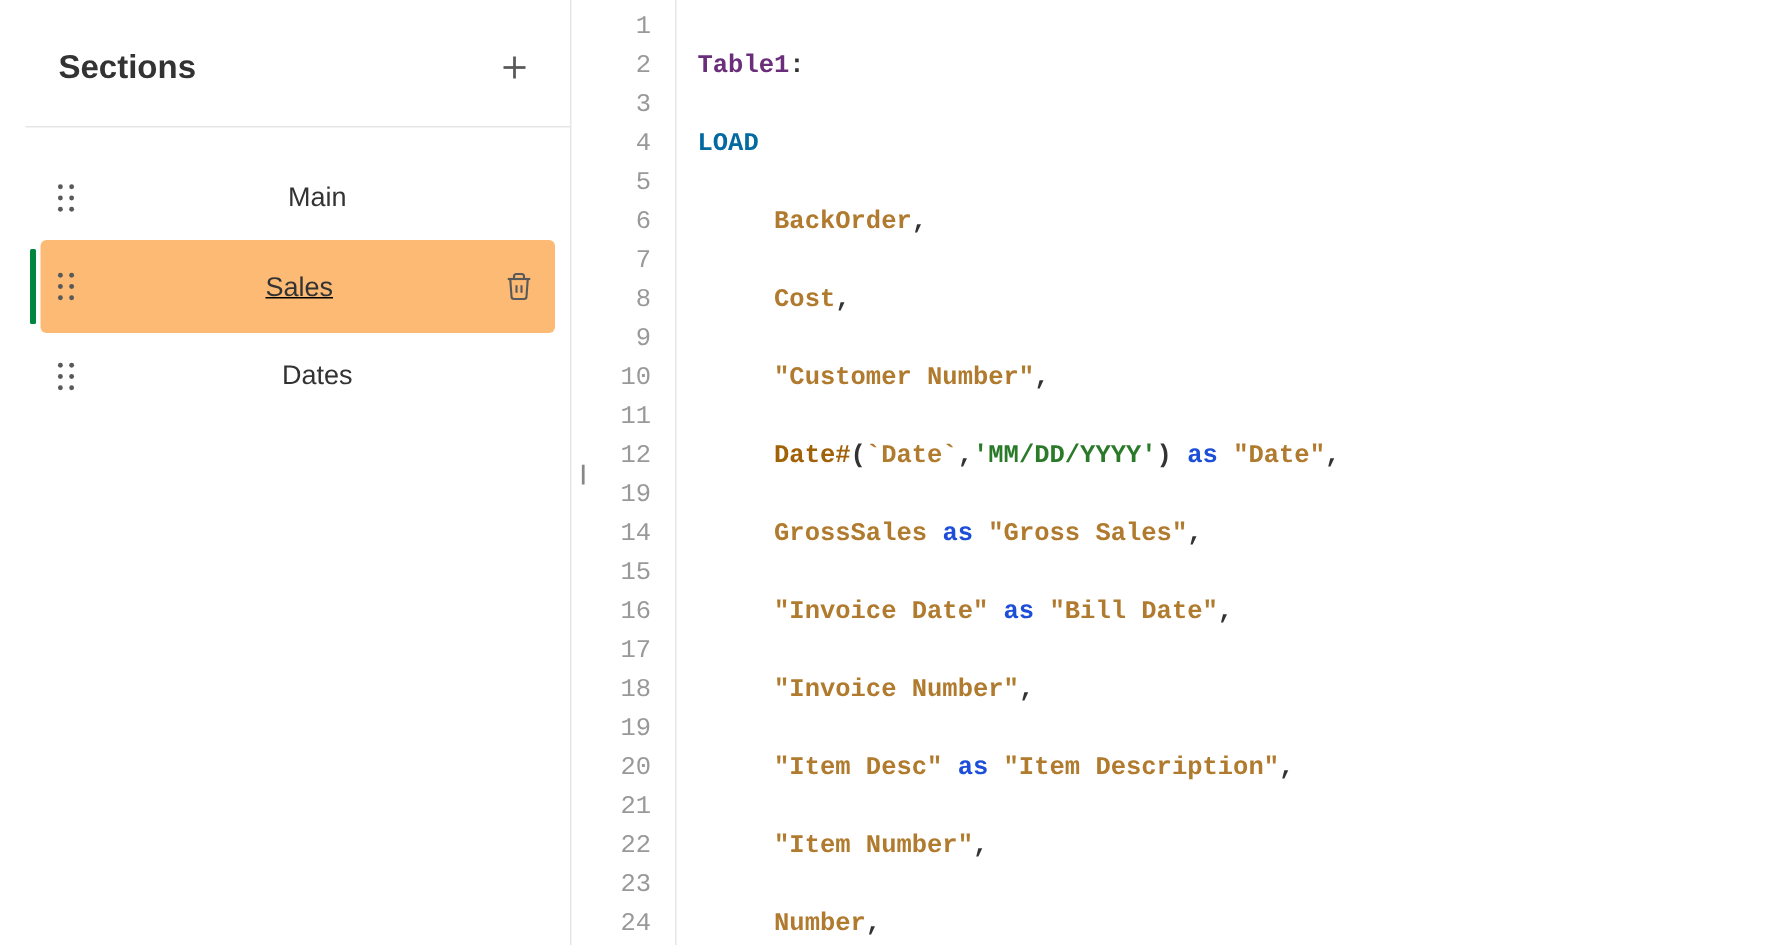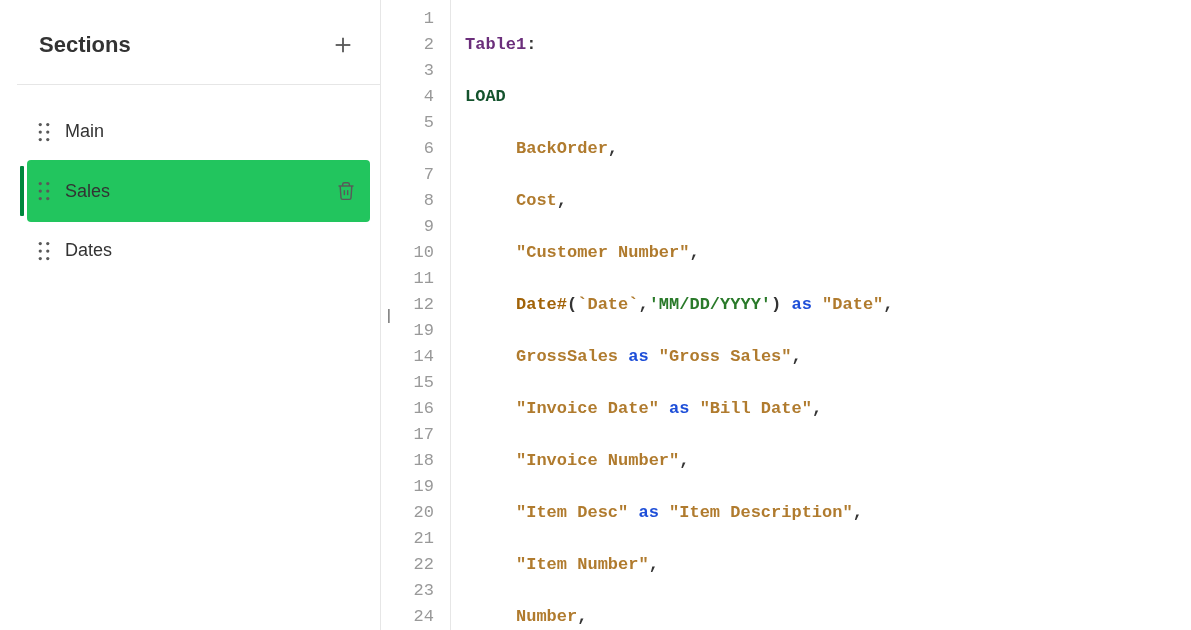--- a/index.html
+++ b/index.html
@@ -45,41 +45,43 @@
   }
   .section-item {
     display: flex;
     align-items: center;
     padding: 18px 12px 18px 10px;
     border-radius: 4px;
     position: relative;
     cursor: pointer;
   }
   .section-item.active {
-    background: #22c55e;
+    background: #fdba74;
+    text-decoration: underline;
   }
   .section-item.active::before {
     content: "";
     position: absolute;
     left: -7px;
     top: 6px;
     bottom: 6px;
     width: 4px;
     background: #00873d;
     border-radius: 1px;
   }
   .drag-handle {
     display: inline-flex;
     color: #595959;
     margin-right: 14px;
   }
   .section-label {
     font-size: 18px;
     color: #333;
     flex: 1;
+    text-align: center;
   }
   .delete-btn {
     background: none;
     border: none;
     cursor: pointer;
     color: #595959;
     padding: 2px;
     display: flex;
   }
   .resize-handle {
@@ -114,21 +116,21 @@
   .code {
     flex: 1;
     padding-left: 14px;
     padding-top: 6px;
     white-space: pre;
     color: #333;
     position: relative;
   }
   .code .line { height: 26px; }
   .tname   { color: #6b2e7b; font-weight: bold; }
-  .kw      { color: #14532d; font-weight: bold; }
+  .kw      { color: #0369a1; font-weight: bold; }
   .ident   { color: #b07b2e; font-weight: bold; text-align: center; }
   .str     { color: #b07b2e; font-weight: bold; }
   .lit     { color: #2a7a2a; font-weight: bold; }
   .punc    { color: #333; font-weight: bold; }
   .fn      { color: #a16207; font-weight: bold; }
   .as      { color: #1d4ed8; font-weight: bold; }
 </style>
 </head>
 <body>
 

